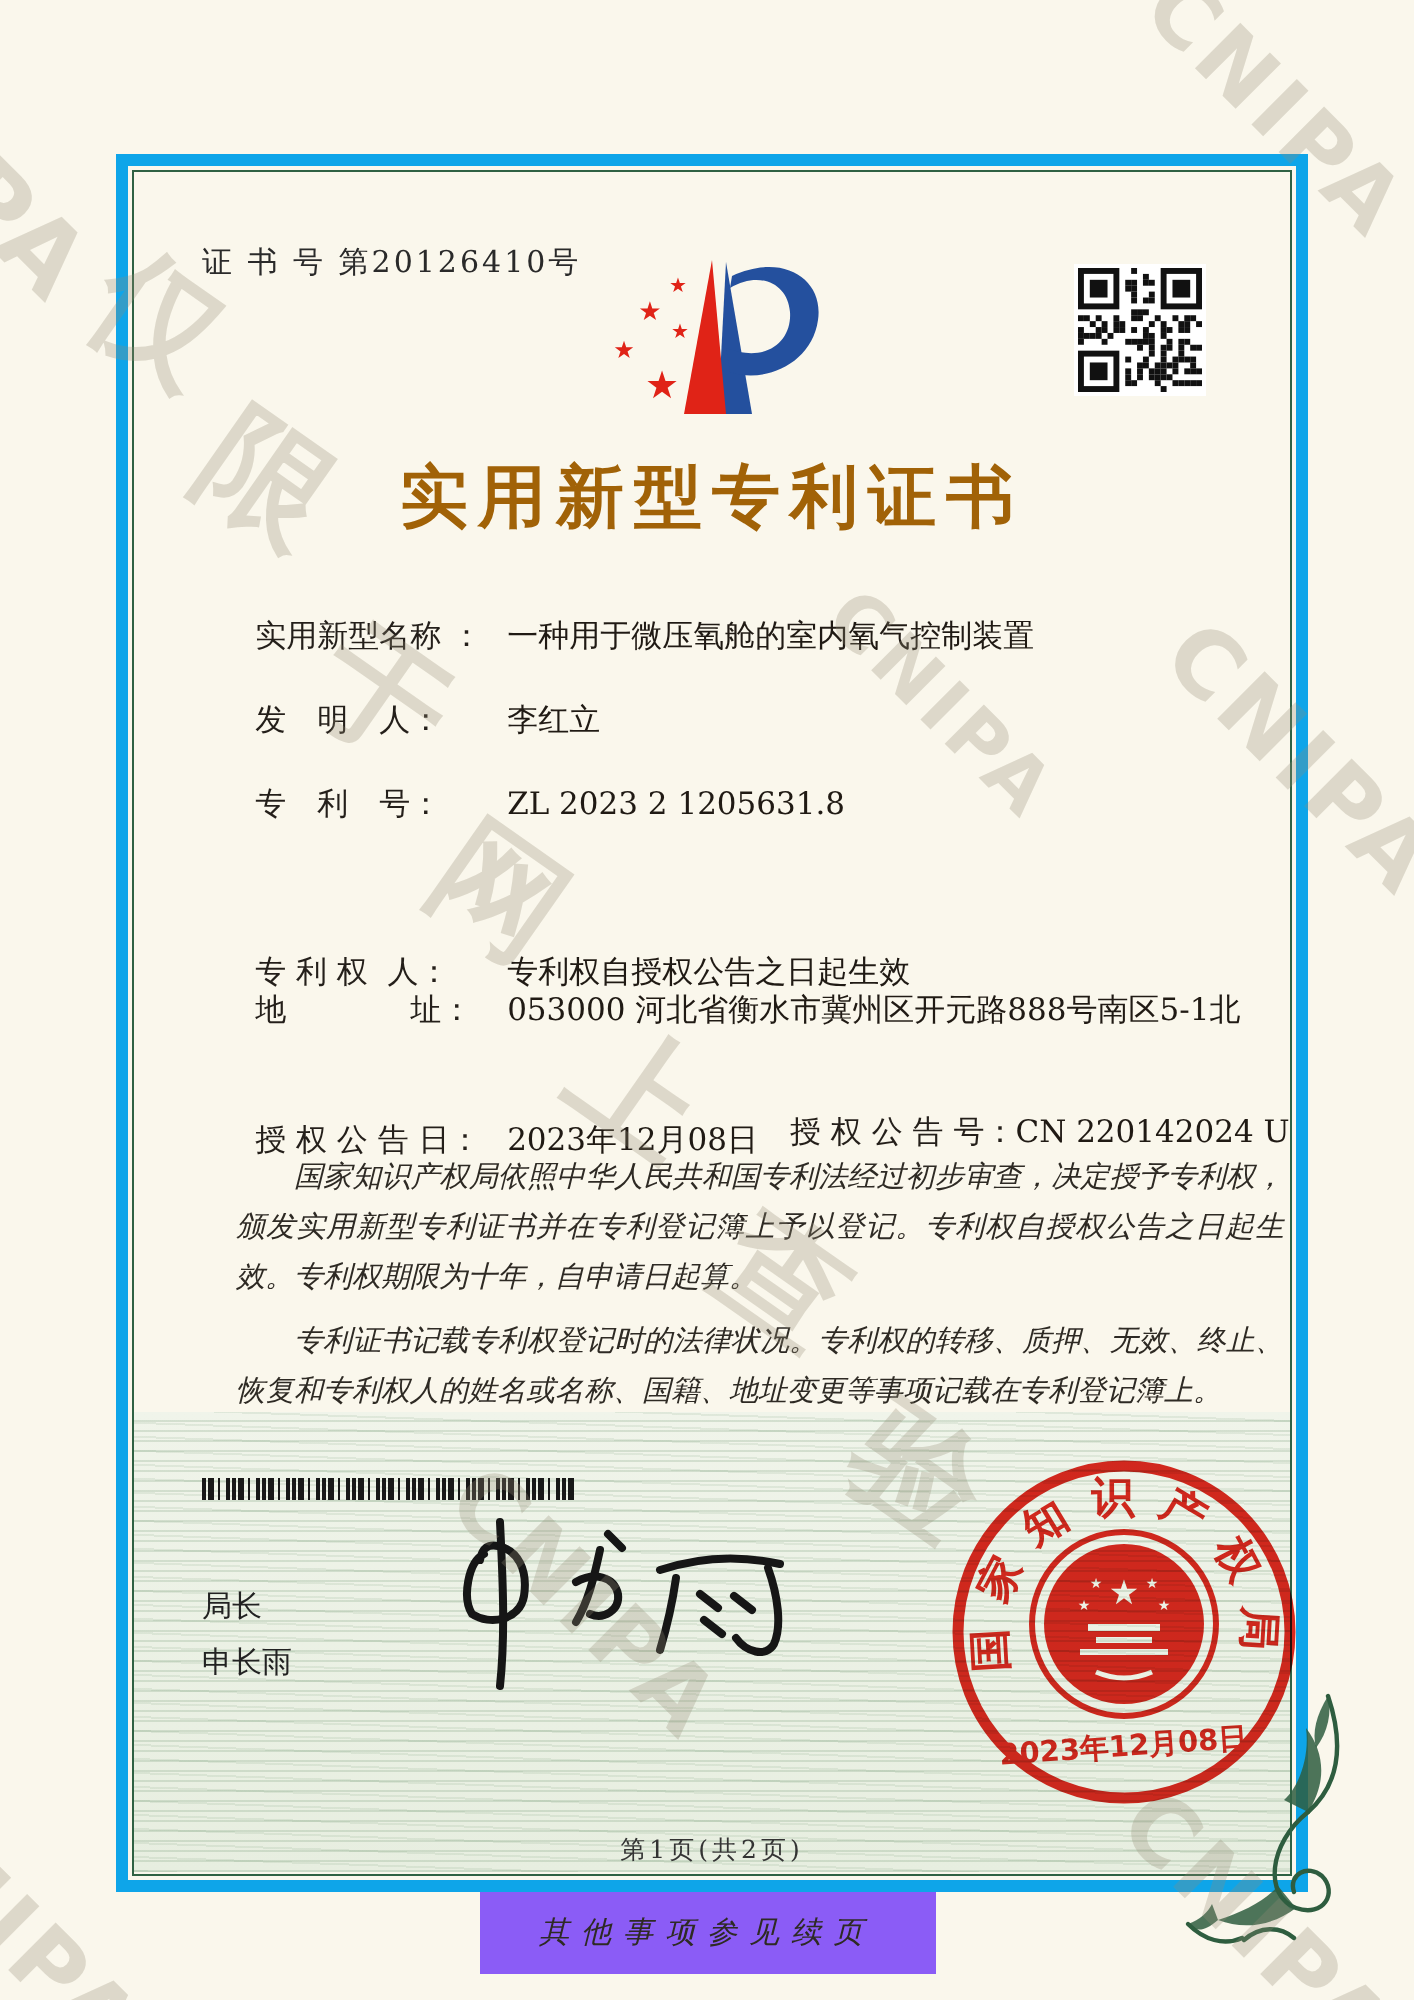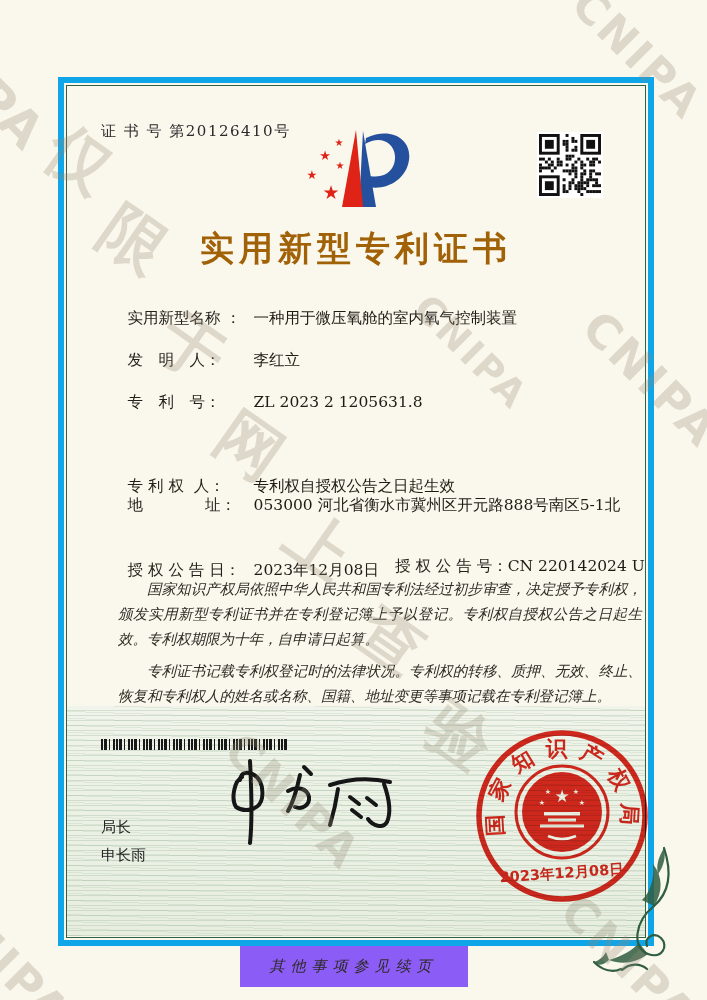--- a/index.html
+++ b/index.html
@@ -27,21 +27,21 @@
   .row .lbl{display:inline-block;min-width:126px;white-space:pre;}
   .row .val{color:#201a14;}
   .grant-no{position:absolute;left:297px;top:14px;}
   .legal{position:absolute;left:34px;top:494px;width:524px;font-size:14.5px;line-height:25px;
          text-align:justify;color:#2e2a24;font-style:italic;margin-left:20px;}
   .legal p{margin:0 0 7px;text-indent:2em;}
   .barcode{position:absolute;left:37px;top:656px;width:187px;height:11px;
       background:repeating-linear-gradient(90deg,#181818 0 2px,rgba(0,0,0,0) 2px 3px,#181818 3px 6px,
       rgba(0,0,0,0) 6px 8px,#181818 8px 9px,rgba(0,0,0,0) 9px 12px,#181818 12px 14px,rgba(0,0,0,0) 14px 15px);}
   .signoff{position:absolute;left:37px;top:706px;font-family:"DejaVu Sans","Liberation Sans",sans-serif;
-           font-size:15px;color:#222;line-height:28px;margin-top:24px;}
+           font-size:15px;color:#222;line-height:28px;}
   .signature{position:absolute;left:140px;top:670px;width:210px;height:100px;}
   .seal{position:absolute;left:410px;top:645px;width:176px;height:176px;z-index:3;
         mix-blend-mode:multiply;opacity:.96;}
   .page-indicator{position:absolute;left:0;top:834px;width:100%;text-align:center;
         font-size:12.5px;letter-spacing:2px;color:#333;}
   .flourish{position:absolute;left:528px;top:763px;width:92px;height:132px;}
   .footer-note{position:absolute;left:50%;top:946px;transform:translateX(-50%);z-index:3;
         background:#8b5cf6;padding:11px 30px;font-size:15px;letter-spacing:6px;color:#2e2a24;font-style:italic;}
 </style>
 </head>
@@ -284,17 +284,18 @@
       <path d="M72 2 C 80 26 78 46 62 60"></path>
       <path d="M62 60 C 42 76 40 102 56 108 C 70 113 77 100 69 92 C 62 86 52 91 55 100"></path>
       <path d="M72 2 C 66 12 64 20 66 28 C 72 20 74 10 72 2 Z" fill="#2e5d3f" stroke="none" opacity="0.85"></path>
       <path d="M62 60 C 71 46 71 31 61 18 C 63 33 57 48 50 54 Z" fill="#2e5d3f" stroke="none" opacity="0.85"></path>
       <path d="M56 108 C 44 117 30 119 17 114 C 30 110 41 104 47 97 Z" fill="#2e5d3f" stroke="none" opacity="0.85"></path>
       <path d="M17 114 C 10 120 6 120 2 116 C 8 114 12 110 14 106 Z" fill="#2e5d3f" stroke="none" opacity="0.85"></path>
       <path d="M30 124 C 38 117 48 117 55 123"></path>
       <path d="M2 116 C 10 124 20 127 29 123"></path>
     </svg>
 
+    <div class="page-indicator">第1页(共2页)</div>
   </div>
 
   <div class="footer-note">其他事项参见续页</div>
 
 </div>
 
 </body></html>

